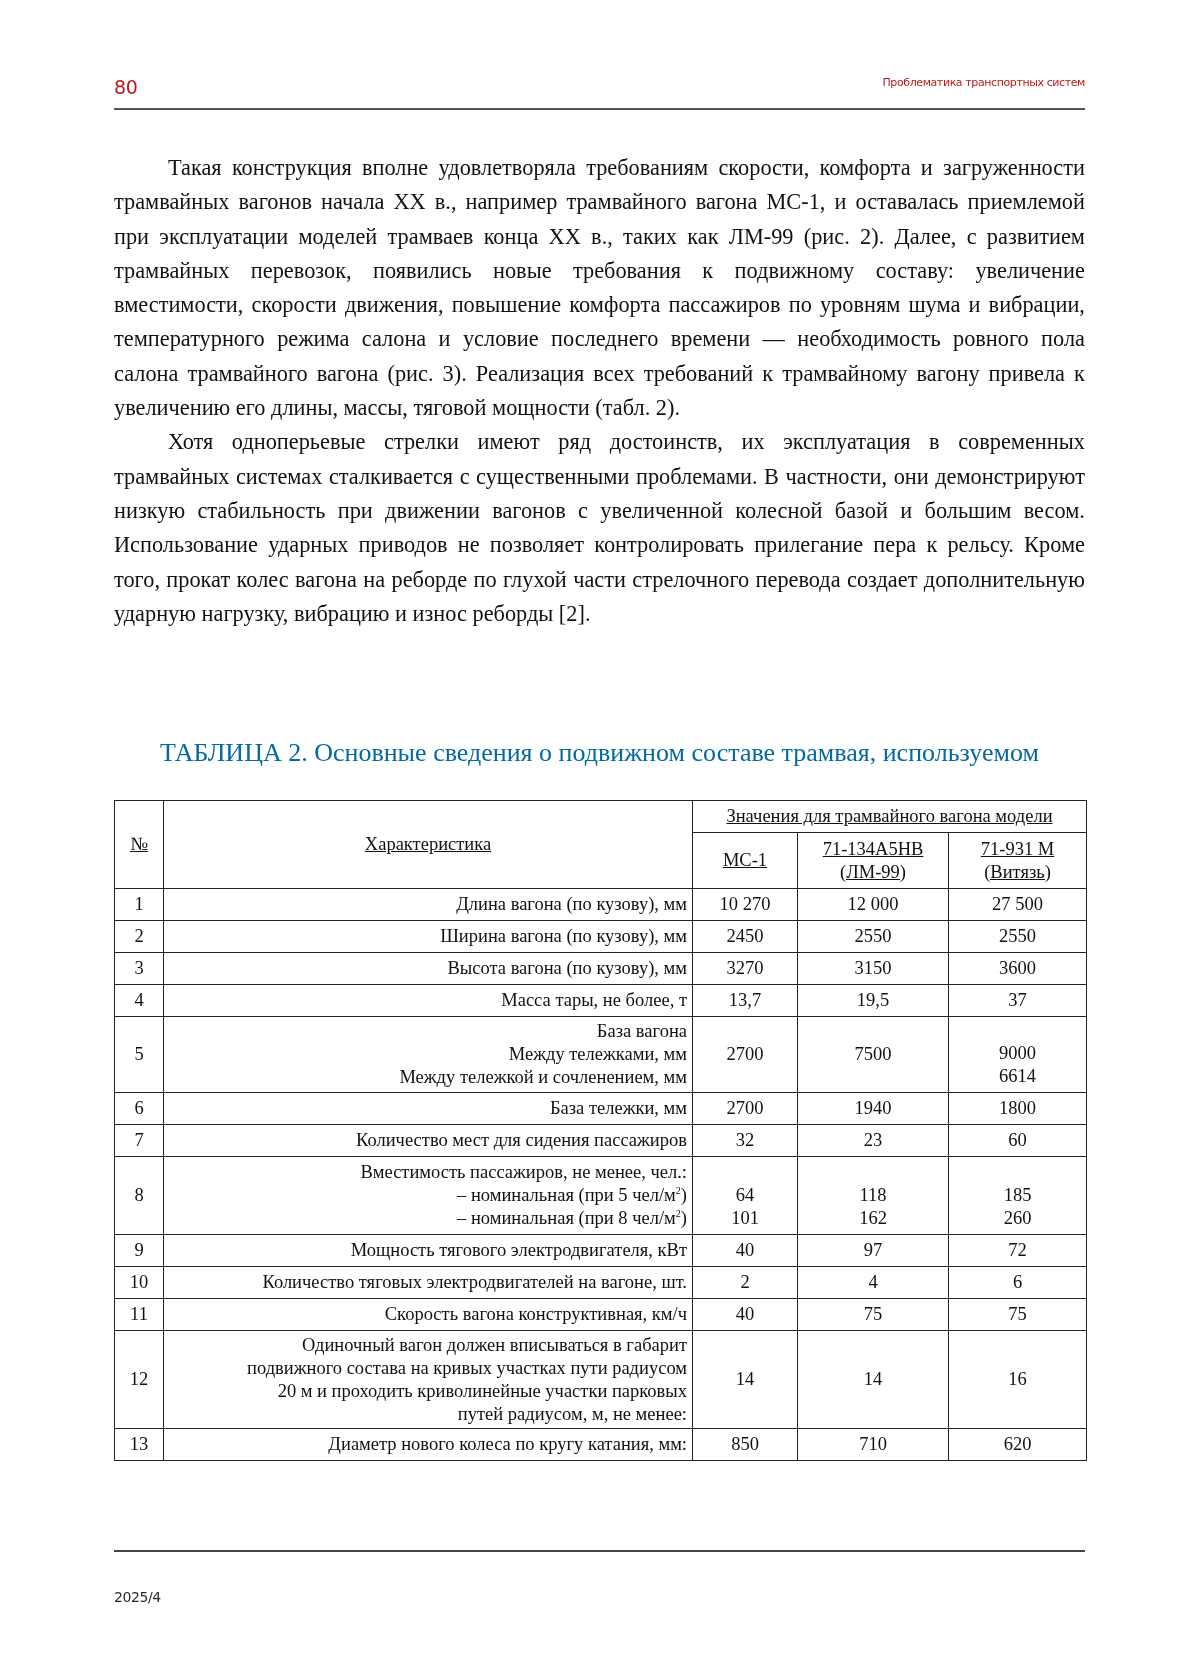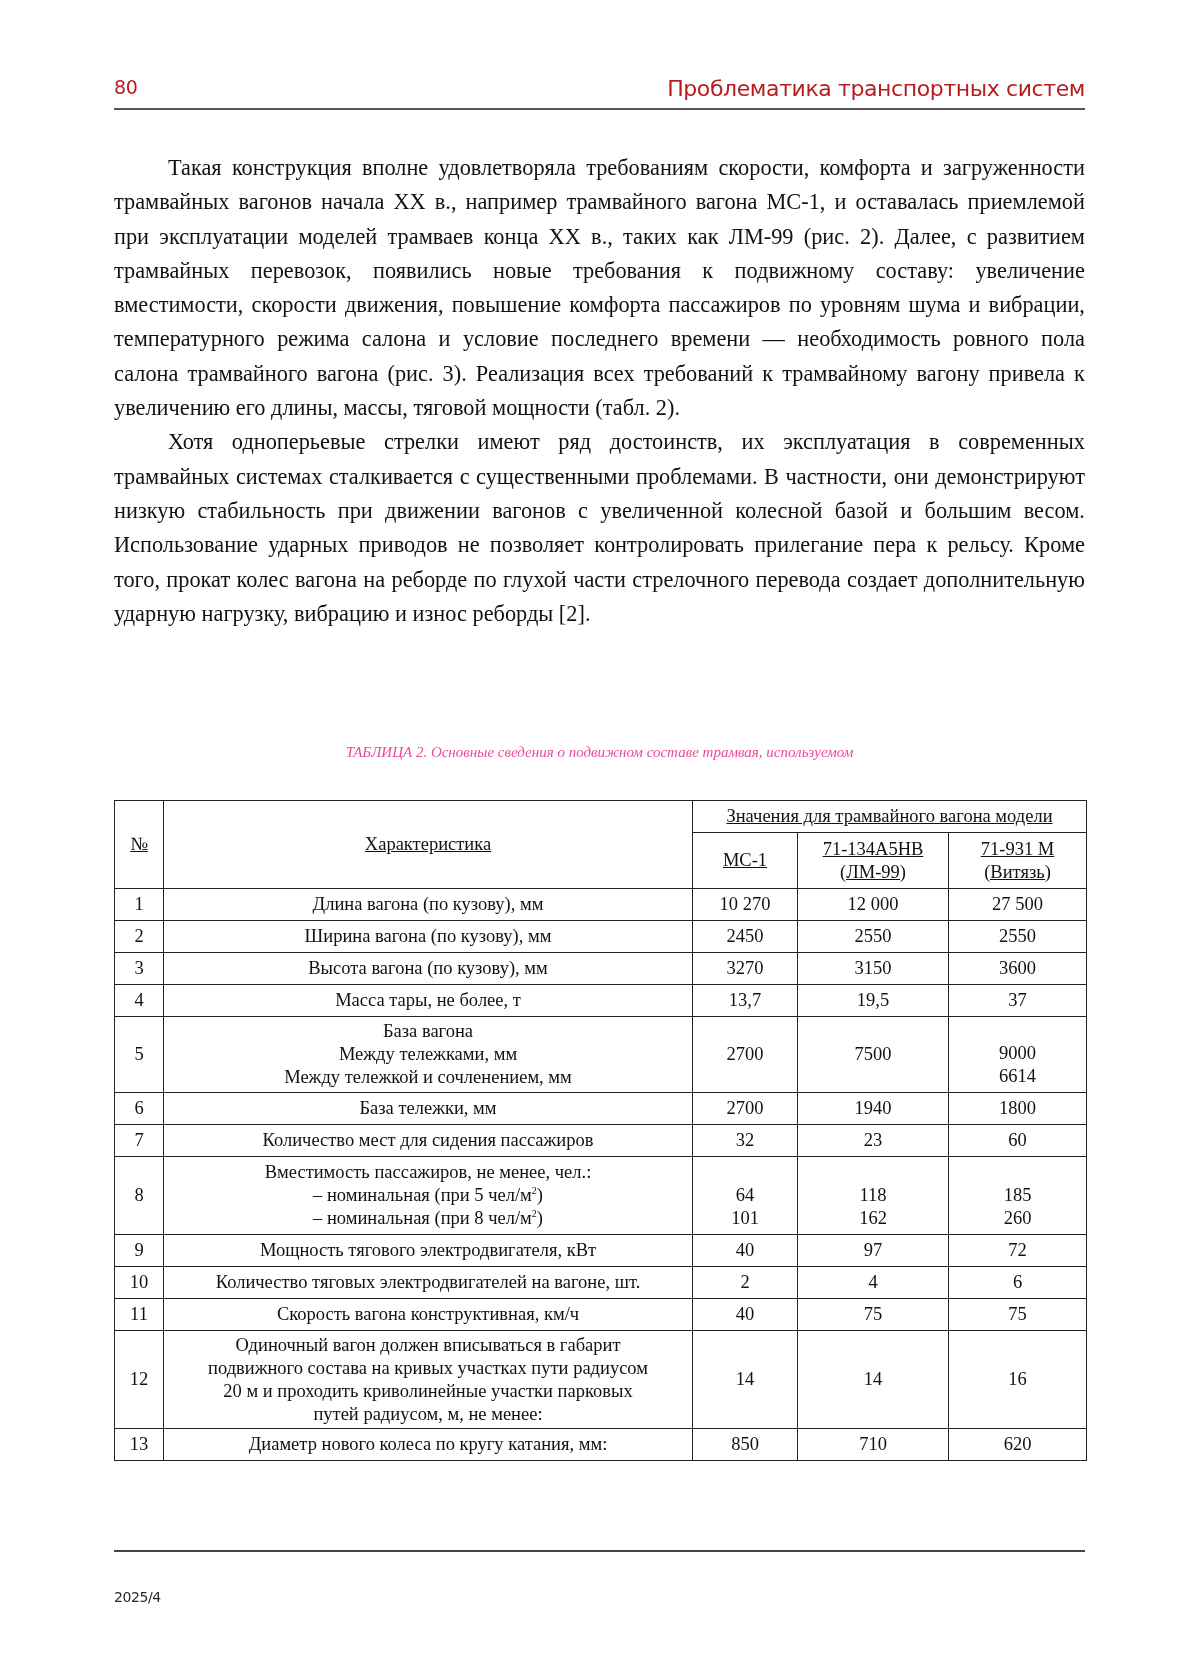--- a/index.html
+++ b/index.html
@@ -5,49 +5,49 @@
   html, body { margin: 0; padding: 0; background: #ffffff; }
   body { width: 1200px; height: 1656px; position: relative; overflow: hidden; color: #1a1a1a; }
   .page { position: absolute; left: 0; top: 0; width: 1200px; height: 1656px; }
 
   .running-head {
     position: absolute; left: 114px; top: 76px; width: 971px; height: 32px;
     font-family: "DejaVu Sans", sans-serif; font-size: 19px; color: #b91c1c;
     border-bottom: 2px solid #555; display: flex; justify-content: space-between; align-items: flex-start;
     letter-spacing: -0.3px;
   }
-  .running-head .title { font-size: 22px; letter-spacing: -0.4px; }
+  .running-head .title { font-size: 11px; letter-spacing: -0.4px; }
 
   .body-text {
     position: absolute; left: 114px; top: 150px; width: 971px;
     font-family: "Liberation Serif", serif; font-size: 24px; line-height: 34.3px;
     text-align: justify; color: #111;
     transform: scaleX(0.93); transform-origin: left top; width: 1044px;
   }
   .body-text p { margin: 0; text-indent: 58px; }
 
   .caption {
     position: absolute; left: 114px; top: 737px; width: 971px;
-    font-family: "Liberation Serif", serif; font-size: 15px; line-height: 31px;
-    text-align: center; color: #ec4899; font-style: italic;
+    font-family: "Liberation Serif", serif; font-size: 26px; line-height: 31px;
+    text-align: center; color: #0369a1;
   }
 
   table.data {
     position: absolute; left: 114px; top: 800px; width: 972px;
     border-collapse: collapse; table-layout: fixed;
     font-family: "Liberation Serif", serif; font-size: 18.5px; color: #111;
   }
   table.data td, table.data th {
     border: 1.5px solid #222; padding: 0 5px; font-weight: normal; vertical-align: middle;
     line-height: 23px;
   }
   table.data th { text-align: center; text-decoration: underline; }
   table.data td.num { text-align: center; }
   table.data td.val { text-align: center; }
-  table.data td.char { text-align: center; margin-top: 42px; }
+  table.data td.char { text-align: right; margin-top: 42px; }
   .h-group { height: 32px; }
   .h-models { height: 56px; }
   .r1 { height: 32px; }
   .r5 { height: 76px; }
   .r8 { height: 78px; }
   .r12 { height: 98px; }
   sup { font-size: 10px; vertical-align: super; line-height: 0; }
 
   .footer {
     position: absolute; left: 114px; top: 1550px; width: 971px; height: 50px;

